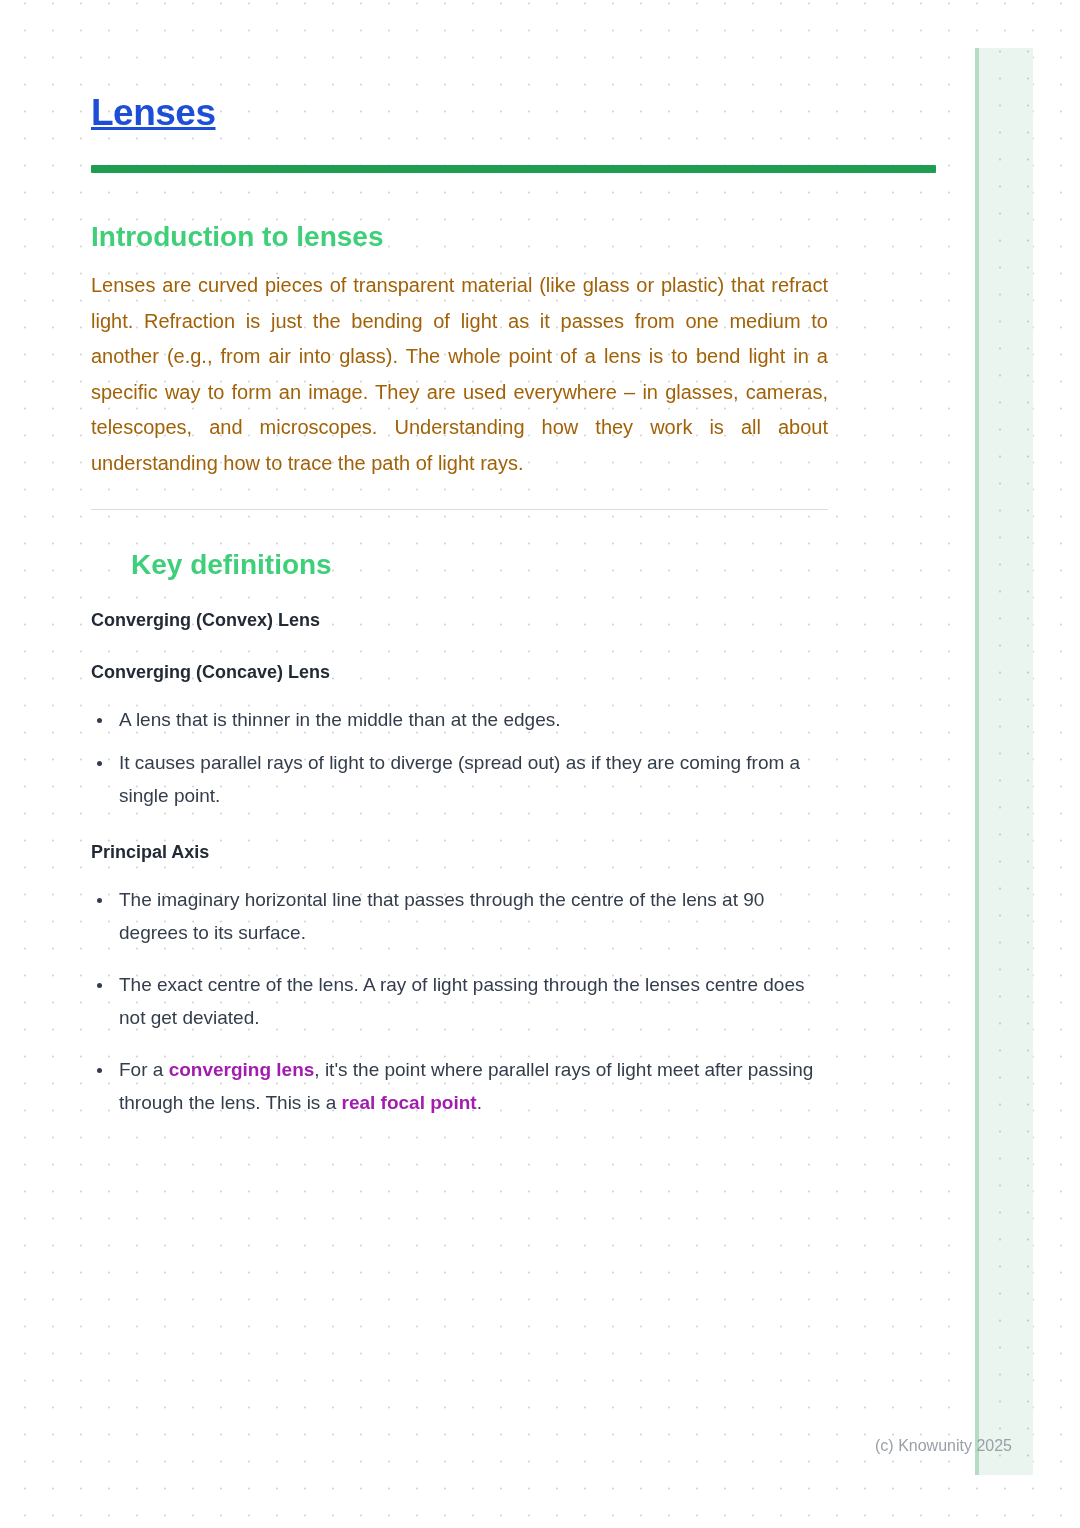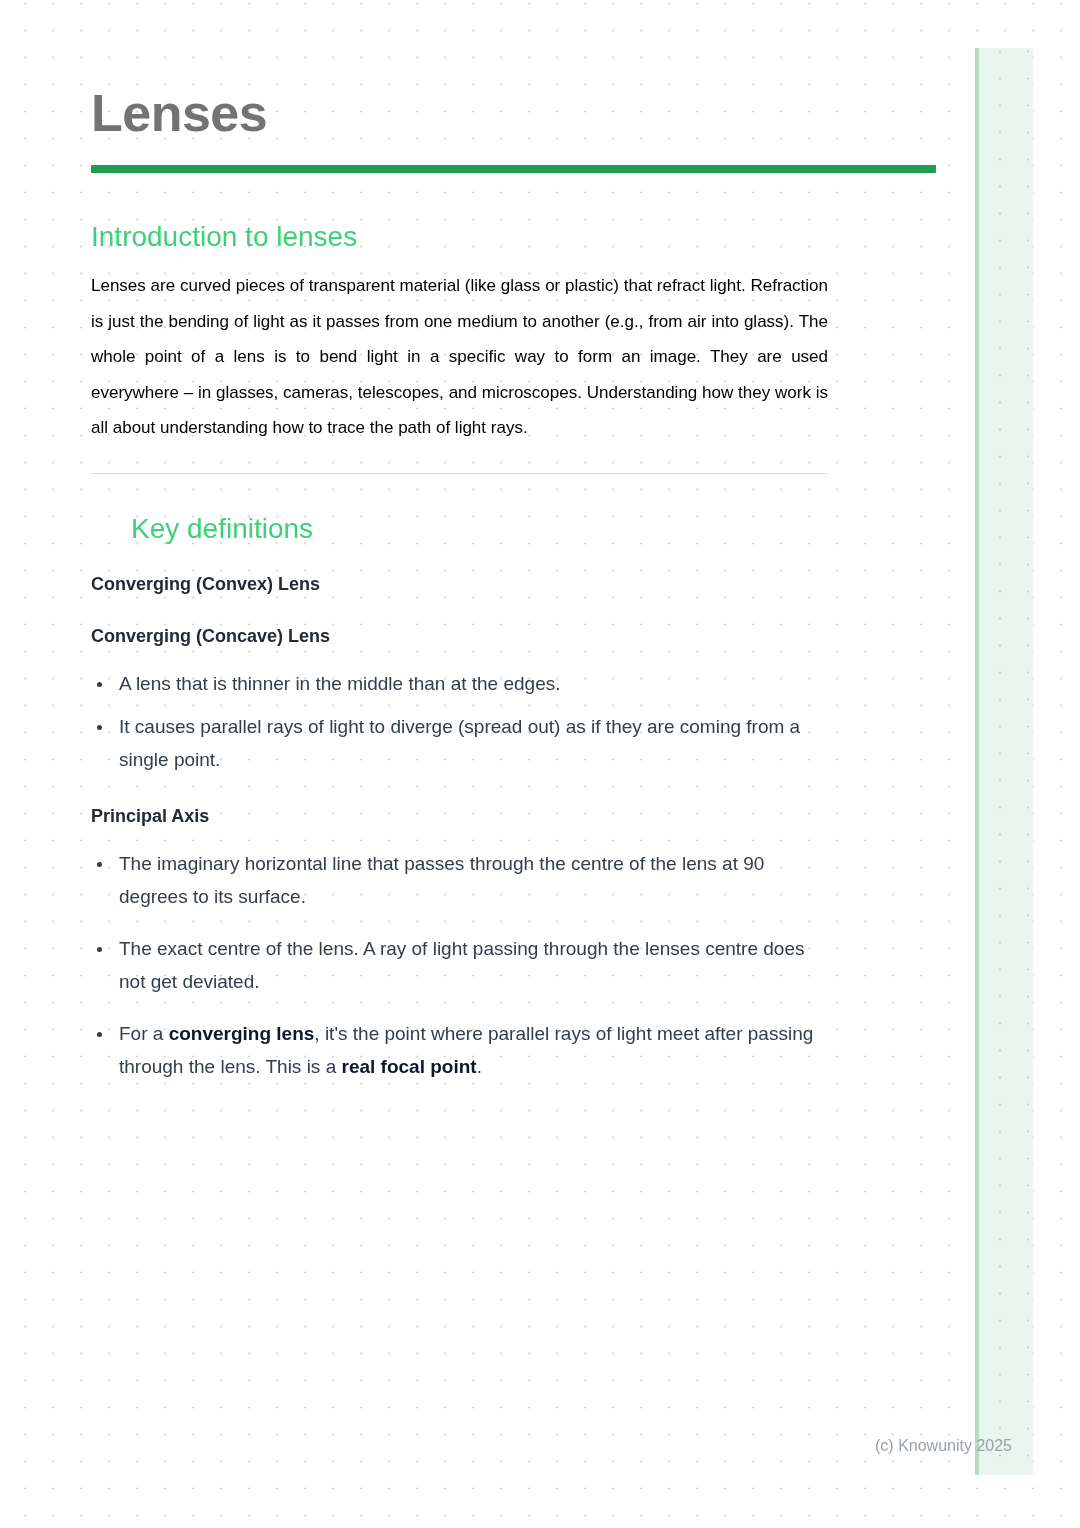--- a/index.html
+++ b/index.html
@@ -39,45 +39,46 @@
   }
   .content {
     position: absolute;
     left: 91px;
     top: 0;
     width: 737px;
     z-index: 2;
   }
   h1.page-title {
     margin: 84px 0 0 0;
-    font-size: 52px;
+    font-size: 37px;
     line-height: 58px;
     font-weight: 800;
     letter-spacing: -0.5px;
-    color: #737373;
+    color: #1d4ed8;
+    text-decoration: underline;
   }
   .title-rule {
     margin-top: 23px;
     width: 845px;
     height: 8px;
     background: #1f9e51;
     border-radius: 1px;
   }
   h2.section-heading {
     margin: 48px 0 0 0;
     font-size: 28px;
     line-height: 31px;
-    font-weight: 400;
+    font-weight: 700;
     color: #3ecf78;
   }
   p.intro-paragraph {
     margin: 16px 0 0 0;
-    font-size: 17px;
+    font-size: 20px;
     line-height: 35.6px;
-    color: #000000;
+    color: #a16207;
     text-align: justify;
   }
   hr.section-divider {
     margin: 27px 0 0 0;
     border: 0;
     border-top: 1px solid #dadcdf;
     width: 737px;
   }
   h2.keydefs-heading {
     margin-top: 39px;
@@ -104,21 +105,21 @@
   }
   ul.def-list li::marker {
     color: #333d4b;
     font-size: 17px;
   }
   ul.def-list li em {
     font-style: italic;
   }
   ul.def-list li strong {
     font-weight: 700;
-    color: #0f172a;
+    color: #a21caf;
   }
   .footer-credit {
     position: absolute;
     top: 1437px;
     right: 68px;
     font-size: 16px;
     color: #9aa0a8;
     z-index: 3;
     margin-left: 20px;
   }

